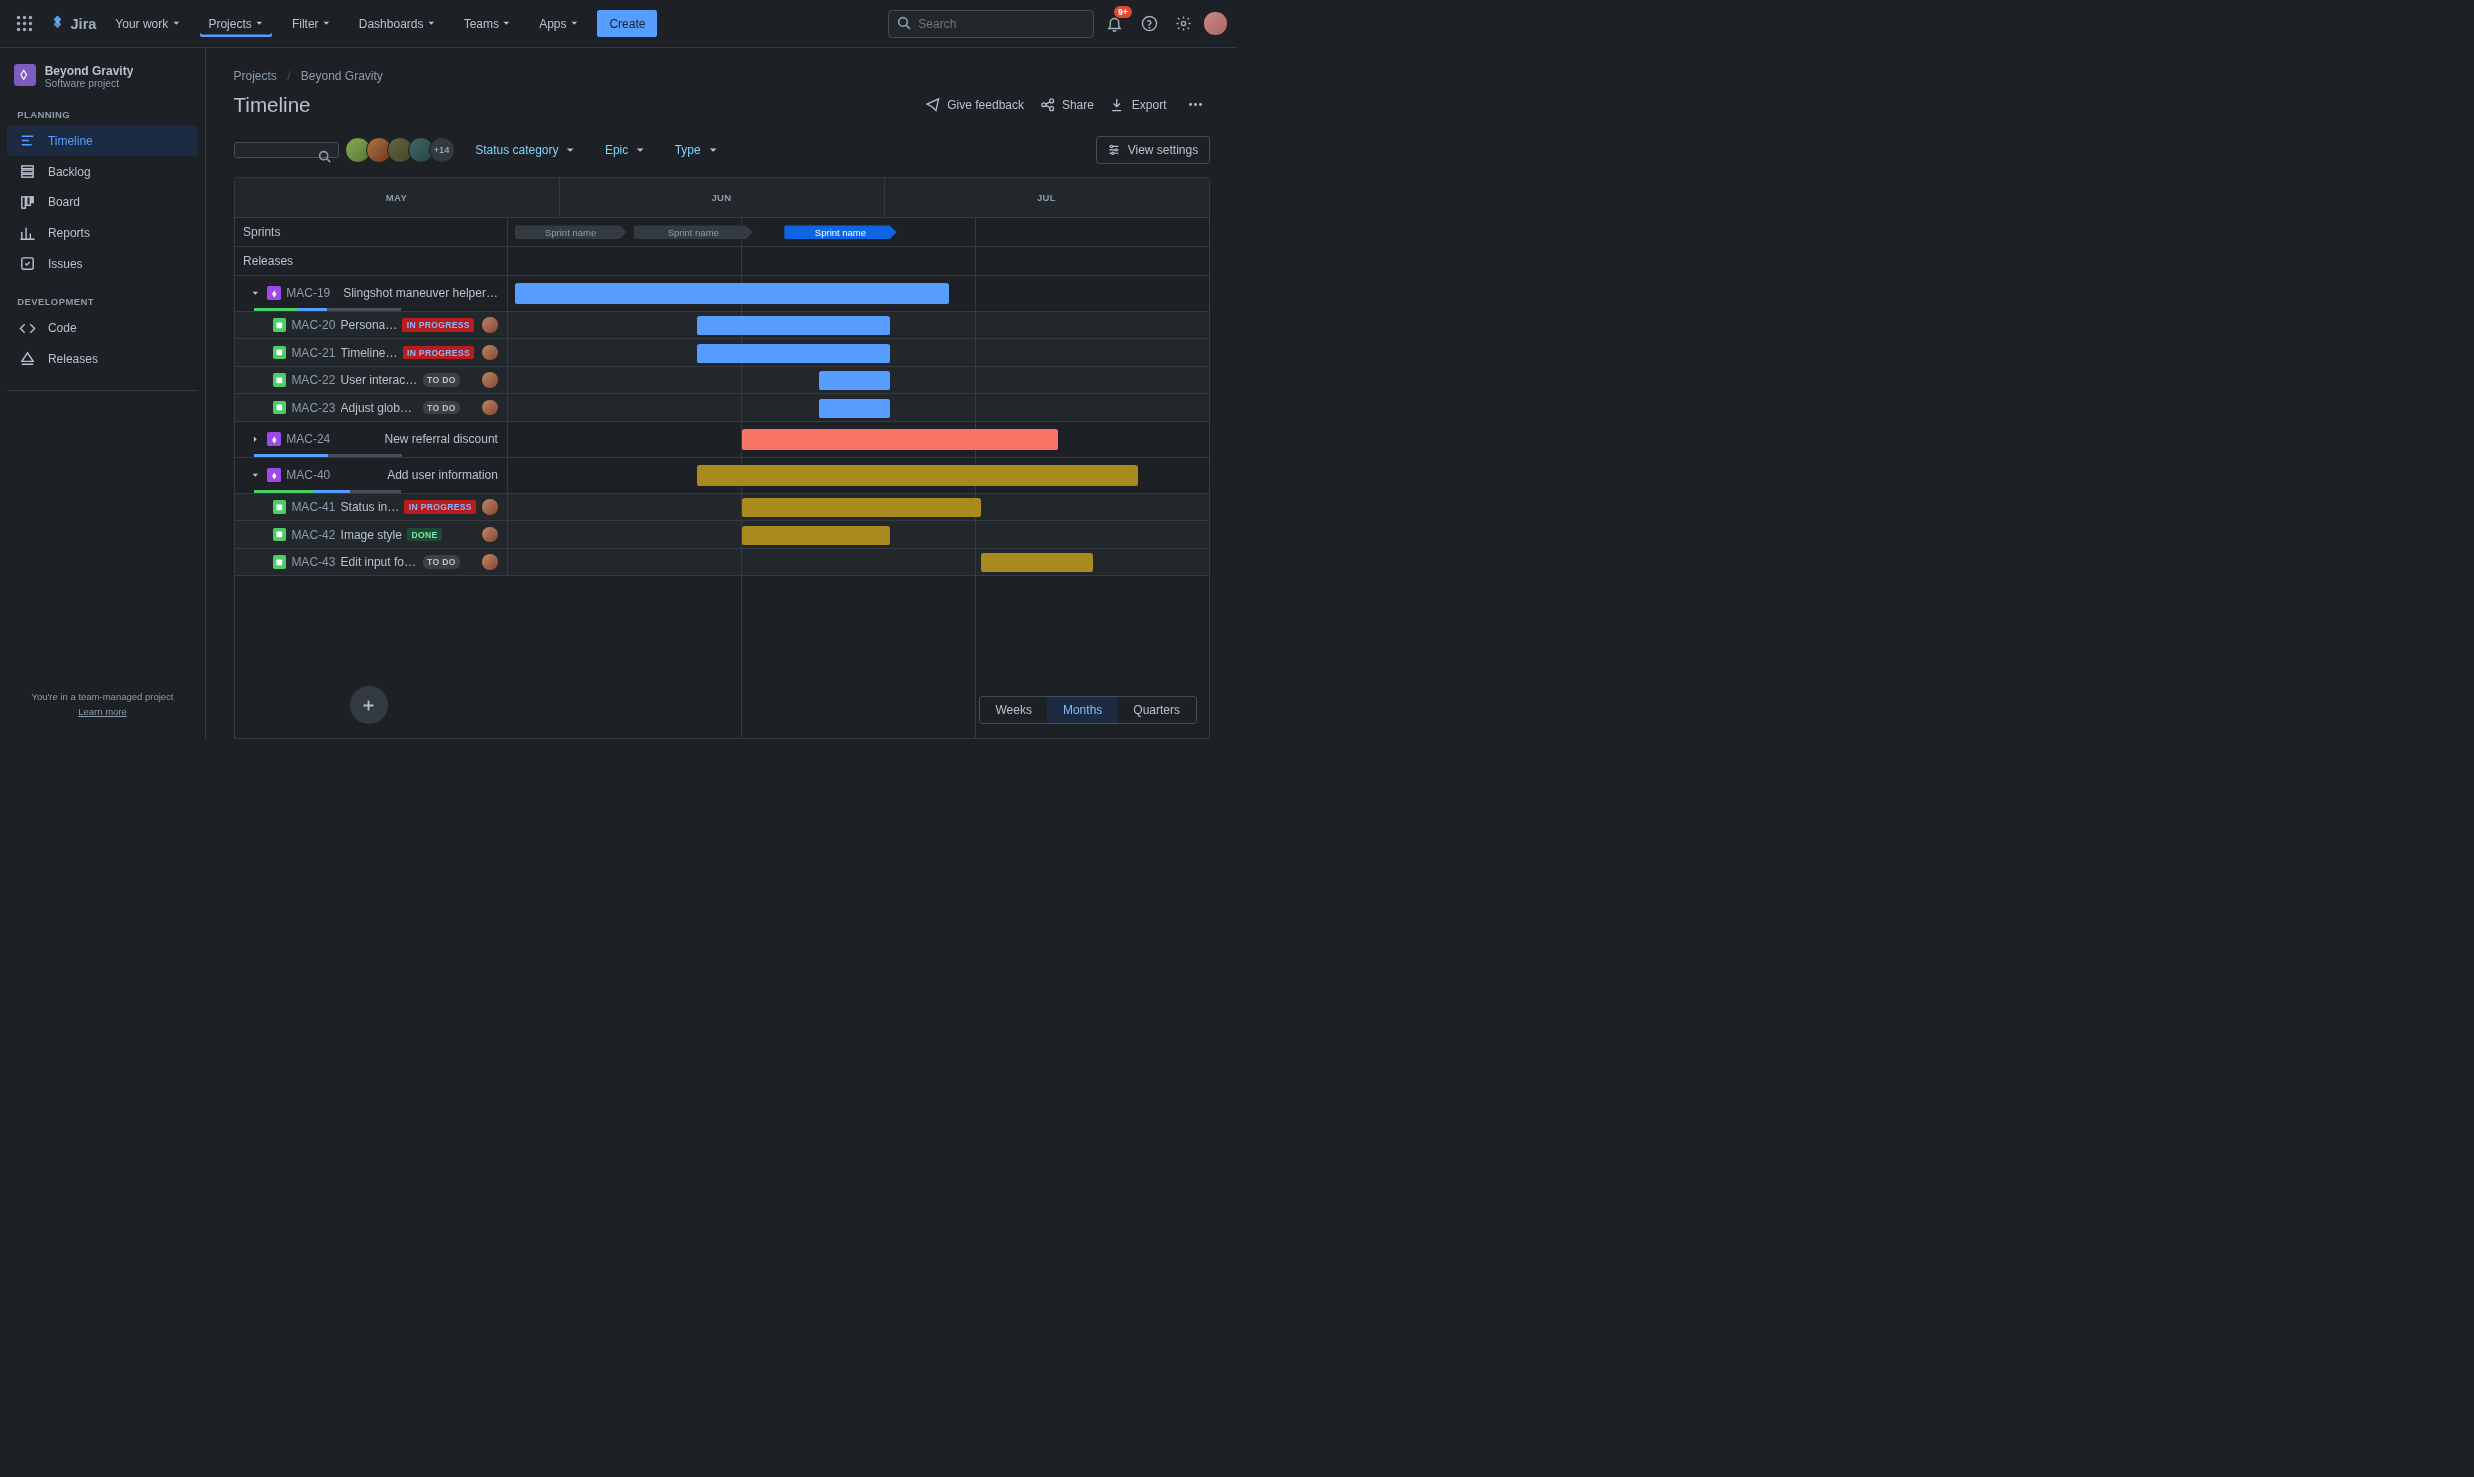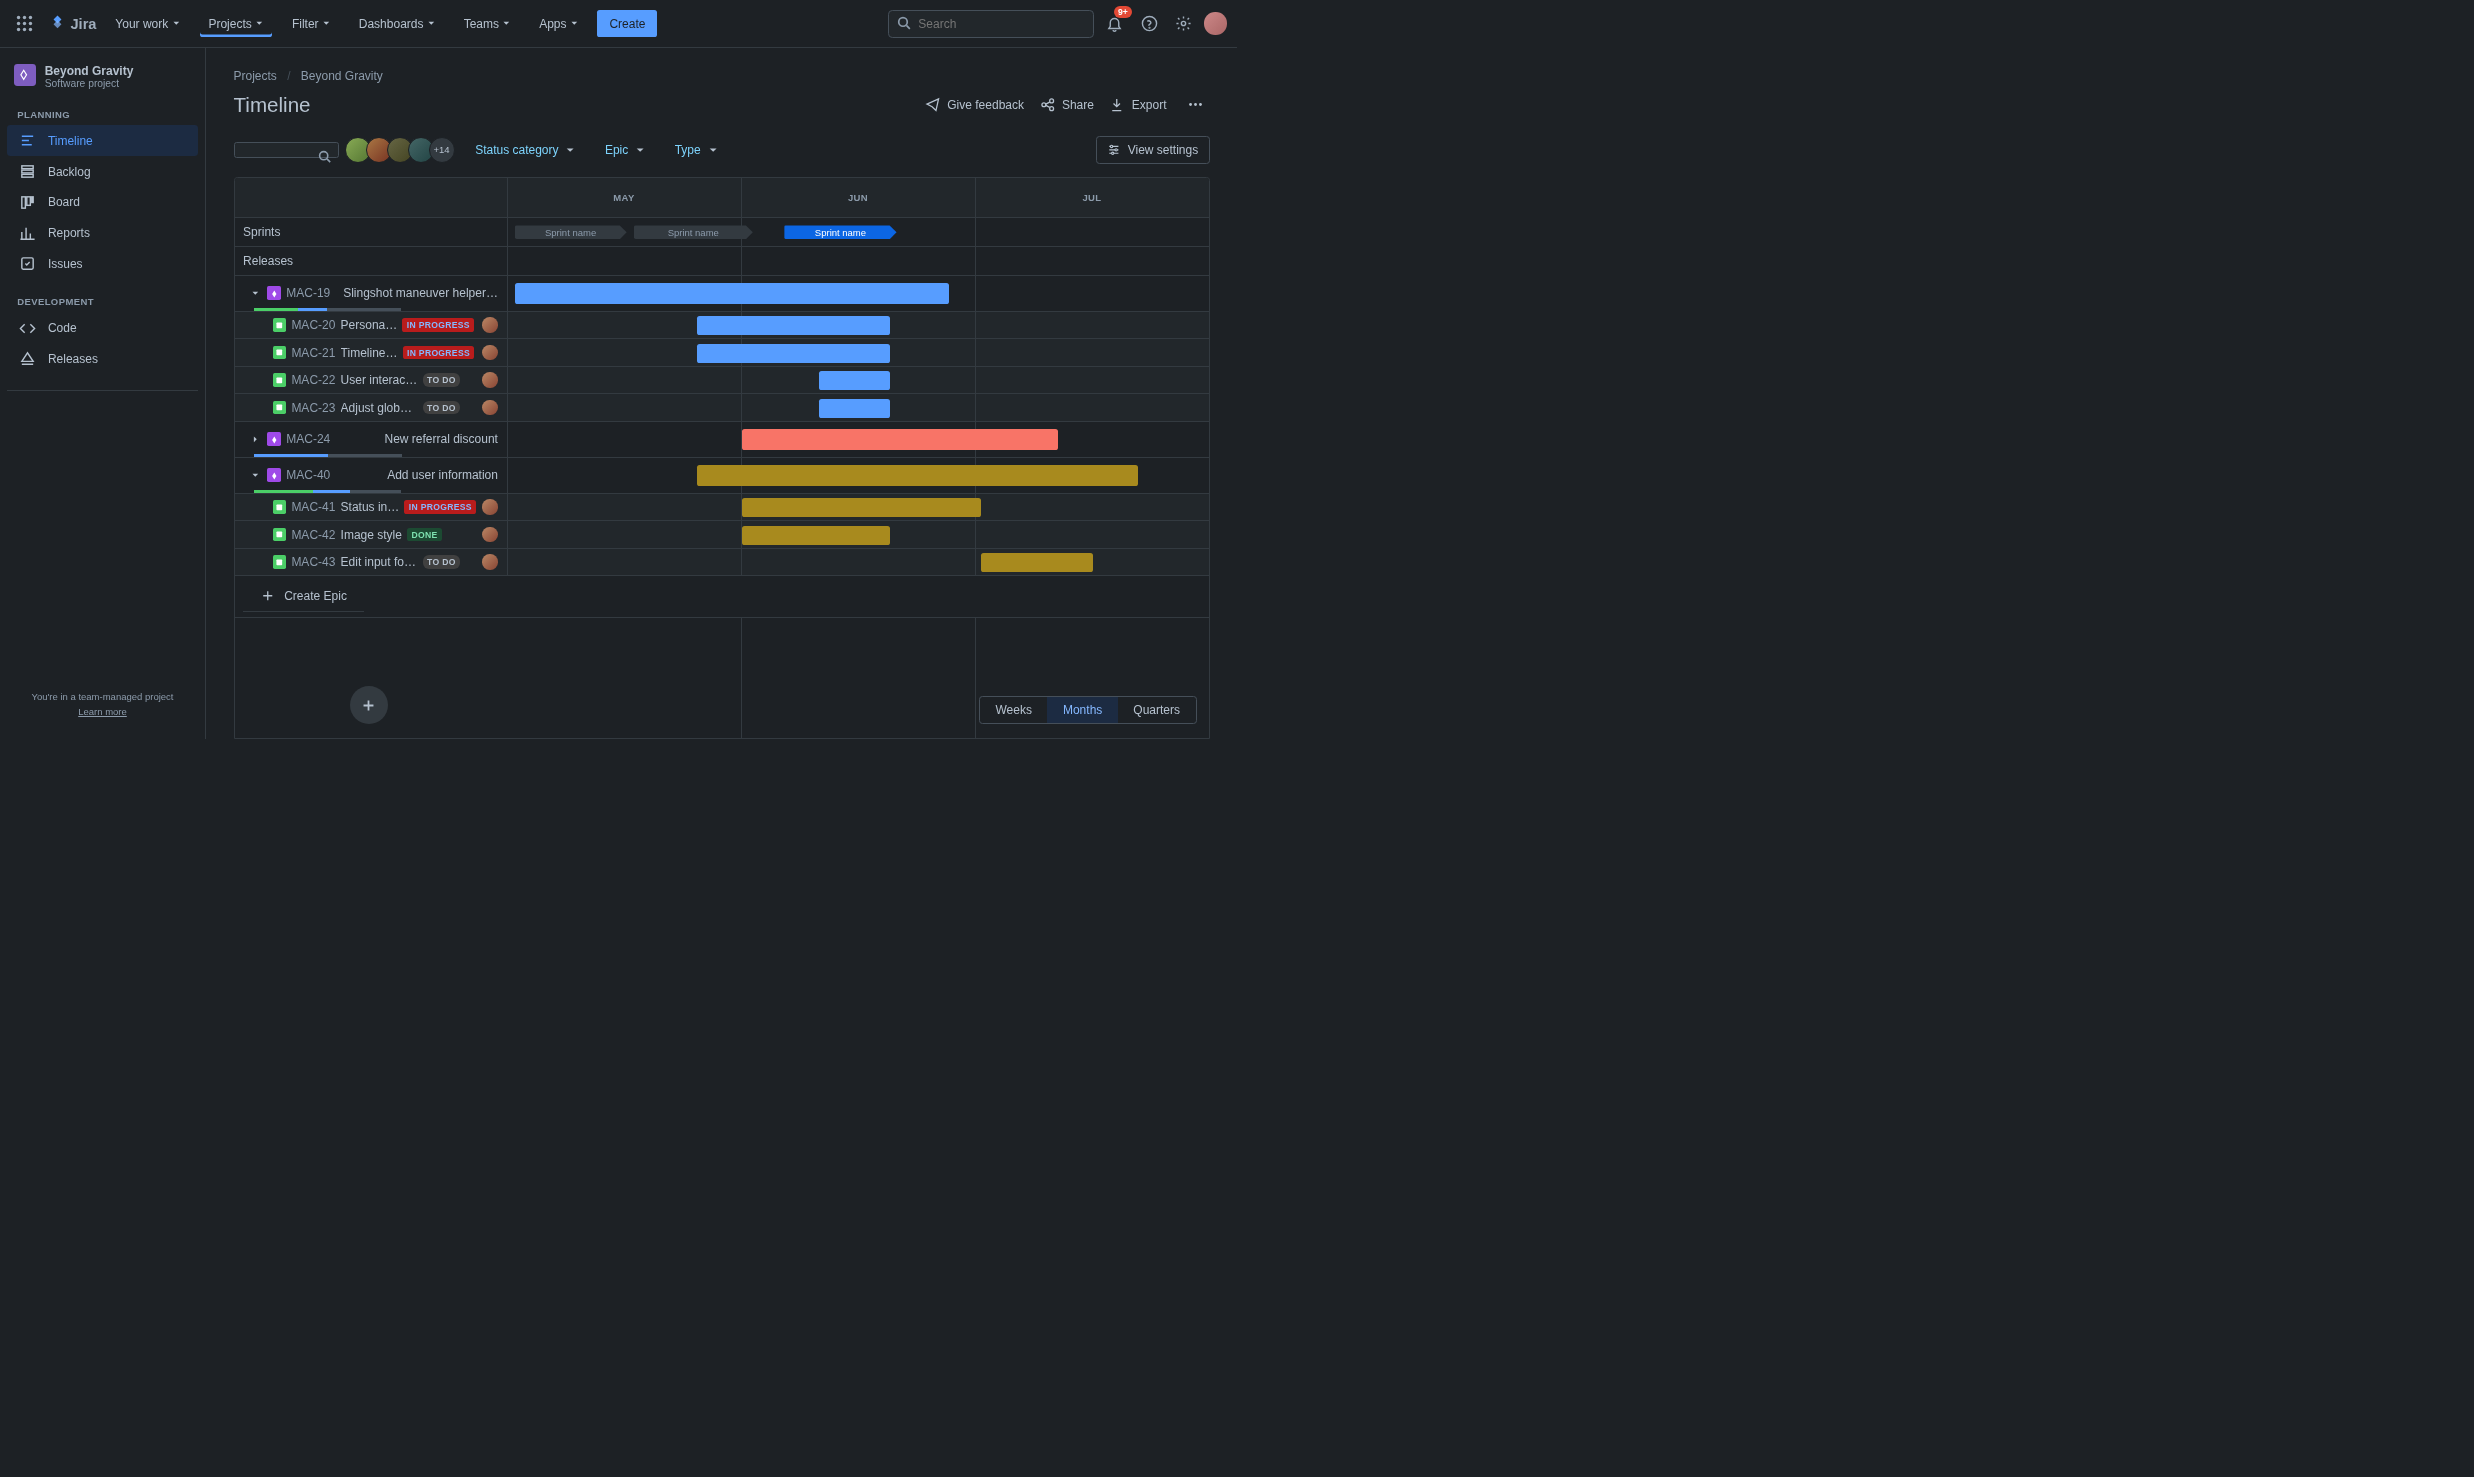--- a/index.html
+++ b/index.html
@@ -41,21 +41,21 @@
 .filters-row { display: flex; align-items: center; gap: 12px; margin-bottom: 13.7px; }
 .filter-search { width: 105px; background: #22272b; border: 0.9px solid #454f59; border-radius: 2.6px; padding: 6.9px 26px 6.9px 8.6px; position: relative; }
 .filter-search svg { position: absolute; right: 6.9px; top: 7.7px; }
 .avatar-stack { display: flex; }
 .avatar-stack .sm-avatar { width: 26px; height: 26px; border-radius: 50%; border: 1.7px solid #1d2125; margin-left: -5.2px; background: #885; }
 .avatar-stack .sm-avatar:nth-child(1){background:linear-gradient(135deg,#8a5,#573);} .avatar-stack .sm-avatar:nth-child(2){background:linear-gradient(135deg,#a74,#732);} .avatar-stack .sm-avatar:nth-child(3){background:linear-gradient(135deg,#664,#442);} .avatar-stack .sm-avatar:nth-child(4){background:linear-gradient(135deg,#466,#244);}
 .avatar-more { width: 26px; height: 26px; border-radius: 50%; border: 1.7px solid #1d2125; margin-left: -5.2px; background: #333a40; display: flex; align-items: center; justify-content: center; font-size: 9.5px; color: #b6c2cf; }
 .filter-btn { display: flex; align-items: center; gap: 6.9px; color: #7dd3fc; padding: 5.2px 8.6px; font-size: 12px; }
 .view-settings { margin-left: auto; border: 0.9px solid #454f59; border-radius: 3.4px; padding: 6px 10.3px; display: flex; align-items: center; gap: 6.9px; font-size: 12px; }
 .timeline-wrap { flex: 1; border: 0.9px solid #333a40; border-radius: 3.4px 3.4px 0 0; display: flex; flex-direction: column; position: relative; overflow: hidden; }
-.tl-header { display: flex; border-bottom: 0.9px solid #333a40; background: #22272b; }
+.tl-header { display: flex; border-bottom: 0.9px solid #333a40; background: #22272b; flex-direction: column; }
 .tl-left-col { width: 273px; border-right: 0.9px solid #333a40; }
 .tl-months { flex: 1; display: flex; }
 .tl-month { flex: 1; text-align: center; font-size: 9.5px; font-weight: 600; color: #8c9bab; padding: 13.7px 0; border-right: 0.9px solid #333a40; letter-spacing: 0.4px; }
 .tl-month:last-child { border-right: none; }
 .tl-row { display: flex; border-bottom: 0.9px solid #333a40; min-height: 29px; align-items: stretch; }
 .tl-row.sprints .tl-left { padding: 6.9px 8.6px; font-size: 12px; color: #b6c2cf; }
 .tl-row.releases .tl-left { padding: 6.9px 8.6px; font-size: 12px; color: #b6c2cf; }
 .tl-left { width: 273px; border-right: 0.9px solid #333a40; display: flex; align-items: center; padding: 5.2px 8.6px; gap: 5.2px; position: relative; }
 .tl-right { flex: 1; position: relative; }
 .tl-grid { position: absolute; inset: 0; display: flex; pointer-events: none; }
@@ -607,30 +607,20 @@
             <div class="tl-right">
               <div class="tl-grid">
                 <div class="tl-grid-col"></div>
                 <div class="tl-grid-col"></div>
                 <div class="tl-grid-col"></div>
               </div>
               <div class="bar story bar-olive" style="left:67.5%;width:16%"></div>
             </div>
           </div>
         </div>
-      <div class="tl-row" style="border-bottom:0.9px solid #333a40">
-        <div class="tl-left" style="width:100%;border-right:none">
-          <div class="create-epic-row" style="padding:6.9px 17px">
-            <svg width="15.5" height="15.5" viewBox="0 0 24 24" fill="none" stroke="#b6c2cf" stroke-width="2">
-                <path d="M12 5v14M5 12h14"></path>
-              </svg>
-            <span>Create Epic</span>
-          </div>
-        </div>
-      </div>
       <div style="flex:1;position:relative">
         <div style="position:absolute;left:273px;right:0;top:0;bottom:0;display:flex">
             <div class="tl-grid-col"></div>
             <div class="tl-grid-col"></div>
             <div class="tl-grid-col"></div>
           </div>
       </div>
 
       <div class="add-fab">
         <svg width="17" height="17" viewBox="0 0 24 24" fill="none" stroke="#b6c2cf" stroke-width="2.5">

